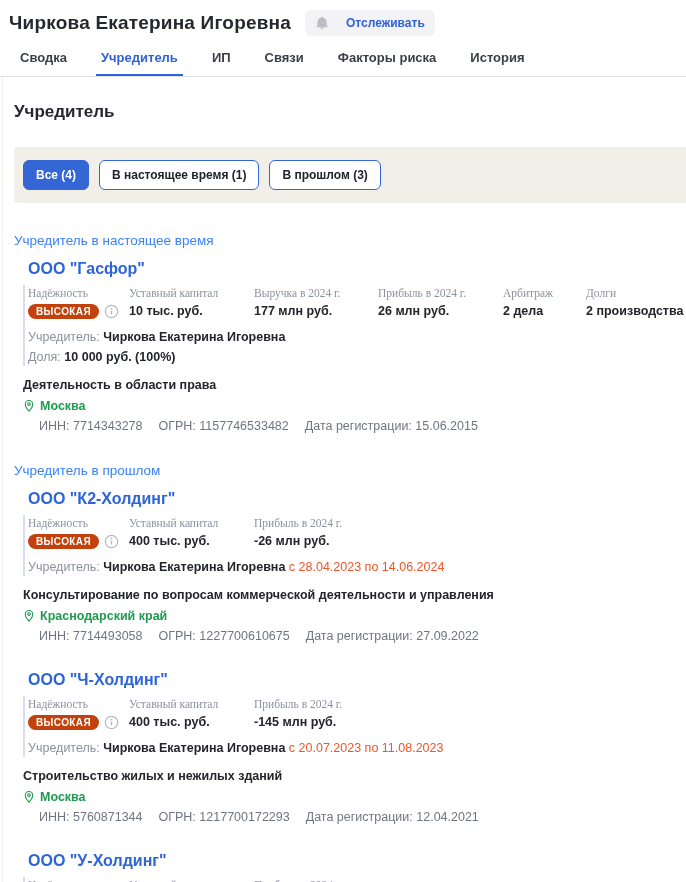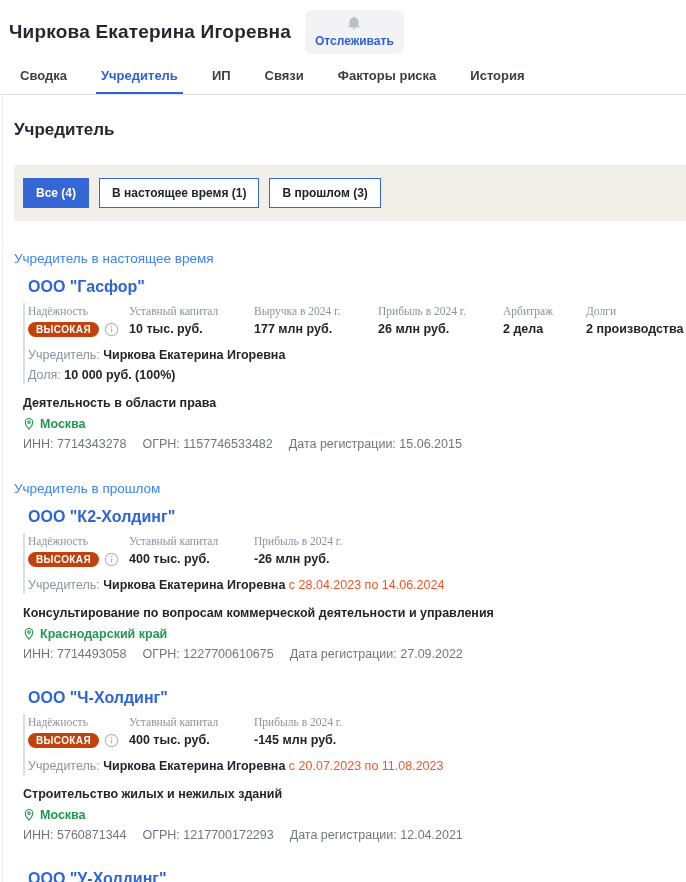--- a/index.html
+++ b/index.html
@@ -1,34 +1,34 @@
 <!DOCTYPE html>
 <html lang="ru"><head>
 <meta charset="utf-8">
 <style>
   * { margin:0; padding:0; box-sizing:border-box; }
   html,body { width:686px; height:882px; background:#fff; overflow:hidden;
     font-family:"Liberation Sans","DejaVu Sans",sans-serif; color:#23252b; }
   .pagehead { padding:10px 8px 0 8px; }
   .titlerow { display:flex; align-items:center; gap:14px; padding-left:1px; }
   .person-title { font-size:19px; font-weight:bold; color:#26282e; letter-spacing:.2px; }
-  .track-btn { display:inline-flex; align-items:center; gap:4px; background:#f3f3f5;
+  .track-btn { display:inline-flex; align-items:center; gap:17px; background:#f3f3f5;
     border:none; border-radius:6px; padding:6px 10px; cursor:pointer;
-    font-size:12px; font-weight:bold; color:#2f62d8; font-family:inherit;flex-direction:column; }
+    font-size:12px; font-weight:bold; color:#2f62d8; font-family:inherit; }
   .track-btn svg { display:block; }
   .tabs { display:flex; gap:24px; margin-top:14px; padding-left:7px; }
   .tab { font-size:13px; font-weight:bold; color:#3a3f47; padding:0 5px 9px 5px;
     cursor:pointer; border-bottom:2px solid transparent; white-space:nowrap; }
   .tab.active { color:#2f62d8; border-bottom-color:#2f62d8; }
   .head-divider { height:1px; background:#e2e2e2; }
   .content { border-left:1px solid #f0f0f0; margin-left:2px; padding:0 0 0 11px; min-height:816px; }
   .founder-h2 { font-size:17px; font-weight:bold; color:#26282e; padding-top:25px; }
   .filterbar { margin-top:25px; background:#f1efe7; border-radius:4px 0 0 4px;
     padding:13px 0 13px 9px; display:flex; gap:10px; align-items:center; }
-  .chip { font-family:inherit; font-size:12px; font-weight:bold; border-radius:0;
+  .chip { font-family:inherit; font-size:12px; font-weight:bold; border-radius:6px;
     padding:7px 12px; cursor:pointer; border:1px solid #3566d6; background:#fff; color:#20242c; }
   .chip.active { background:#3566d6; border-color:#3566d6; color:#fff; }
   .group-title { font-size:13.5px; font-weight:normal; color:#3b82f6; margin-top:30px; }
   .card { margin:12px 0 28px 9px; }
   .card-name { display:inline-block; color:#2d64d8; font-size:16px; font-weight:bold;
     text-decoration:none; padding-left:5px; cursor:pointer; }
   .card-details { border-left:2px solid #d9ddf1; padding:2px 0 2px 3px; margin-top:7px; }
   .stats { display:flex; }
   .stat-label { font-size:11.5px; color:#8b919e;font-family:Liberation Serif, serif; }
   .stat-value { font-size:12.5px; font-weight:bold; color:#23252b; margin-top:5px;
@@ -39,21 +39,21 @@
     letter-spacing:.4px; border-radius:9px; padding:3px 8px 2px; line-height:1; }
   .info-icon { display:inline-block; line-height:0; cursor:pointer; }
   .kv-line { font-size:12.5px; color:#8b919e; margin-top:11px; }
   .kv-line .strong { color:#23252b; font-weight:bold; }
   .kv-line .period { color:#ef5527; }
   .share-line { margin-top:6px; }
   .activity { font-size:12.5px; font-weight:bold; color:#23252b; margin-top:12px; }
   .region { display:flex; align-items:flex-start; gap:5px; margin-top:7px;
     font-size:12.5px; font-weight:bold; color:#1f9a50; cursor:pointer; }
   .region svg { display:block; }
-  .requisites { display:flex; gap:16px; margin-top:6px; font-size:12.5px; color:#70757f; }
+  .requisites { display:flex; gap:16px; margin-top:6px; font-size:12.5px; color:#70757f;margin-left:16px; }
 </style>
 </head>
 <body>
 
 <div class="pagehead">
   <div class="titlerow">
     <div class="person-title">Чиркова Екатерина Игоревна</div>
     <button class="track-btn">
       <span class="bell">
         <svg width="14" height="14" viewBox="0 0 16 16">

